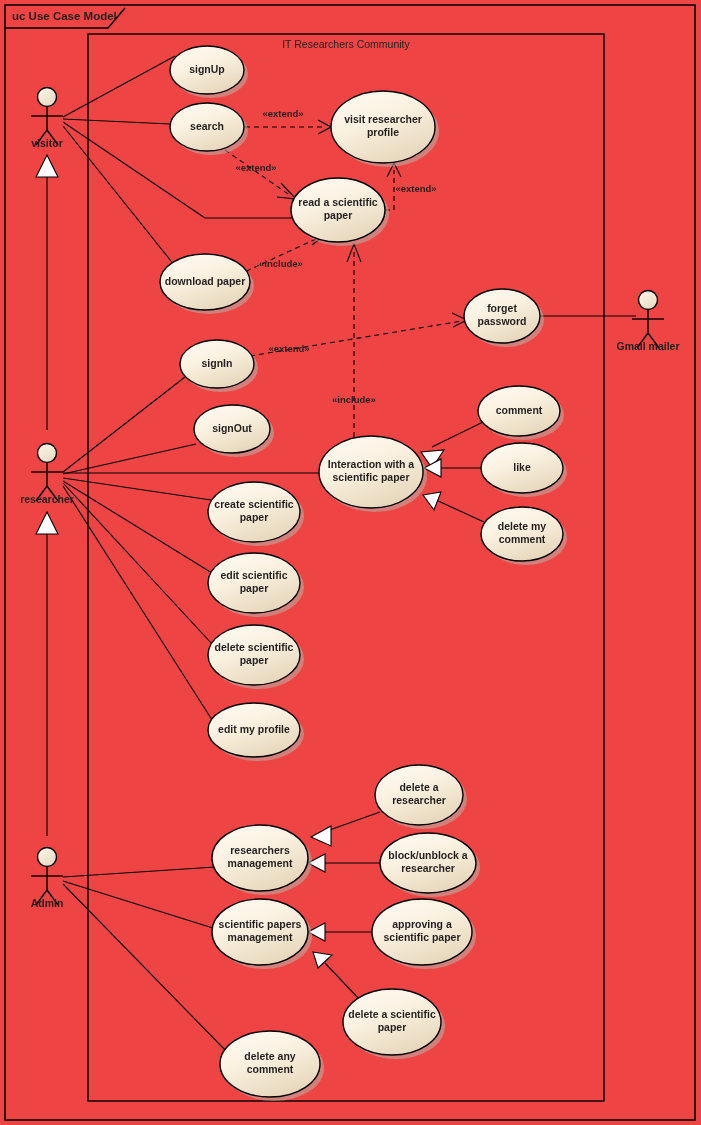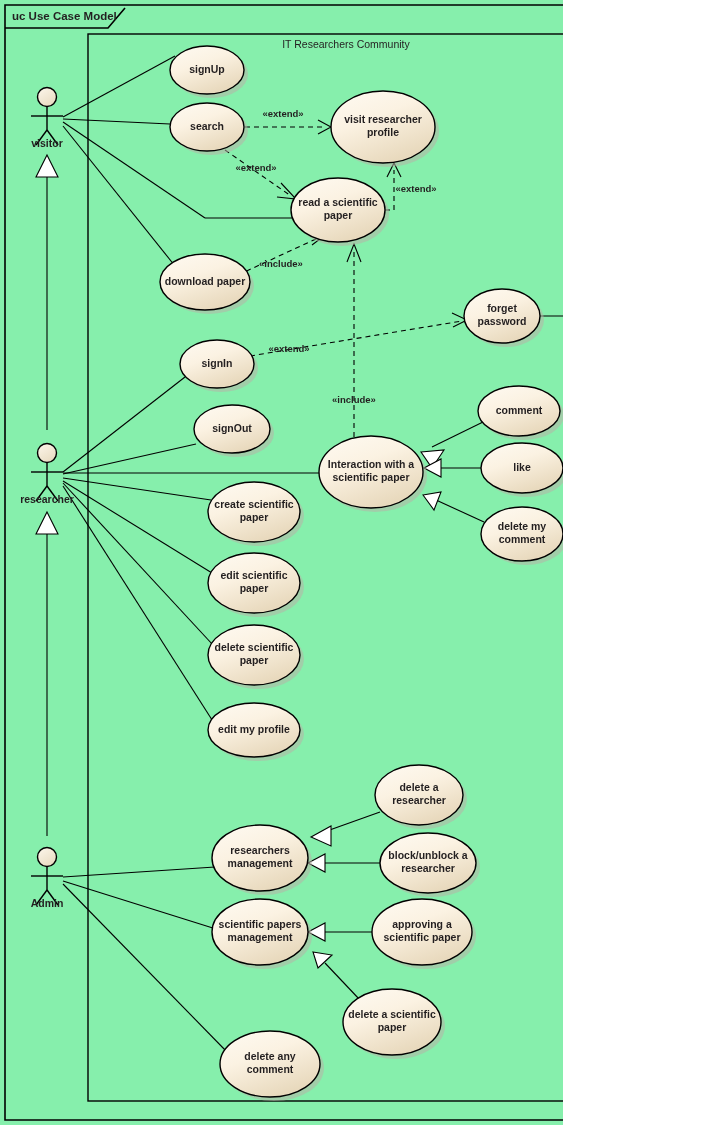--- a/index.html
+++ b/index.html
@@ -4,23 +4,23 @@
 <title>uc Use Case Model</title>
 <style>
   html, body {
     margin: 0;
     padding: 0;
     background: #ffffff;
     font-family: "Liberation Sans", sans-serif;
   }
   #stage {
     position: relative;
-    width: 563px;
+    width: 701px;
     height: 1125px;
-    background: #86efac;
+    background: #ef4444;
     overflow: hidden;
   }
   svg#diagram {
     position: absolute;
     left: 0;
     top: 0;
     width: 701px;
     height: 1125px;
   }
   .uc-label, .actor-label, .stereo-label, .sys-title, .frame-title {

